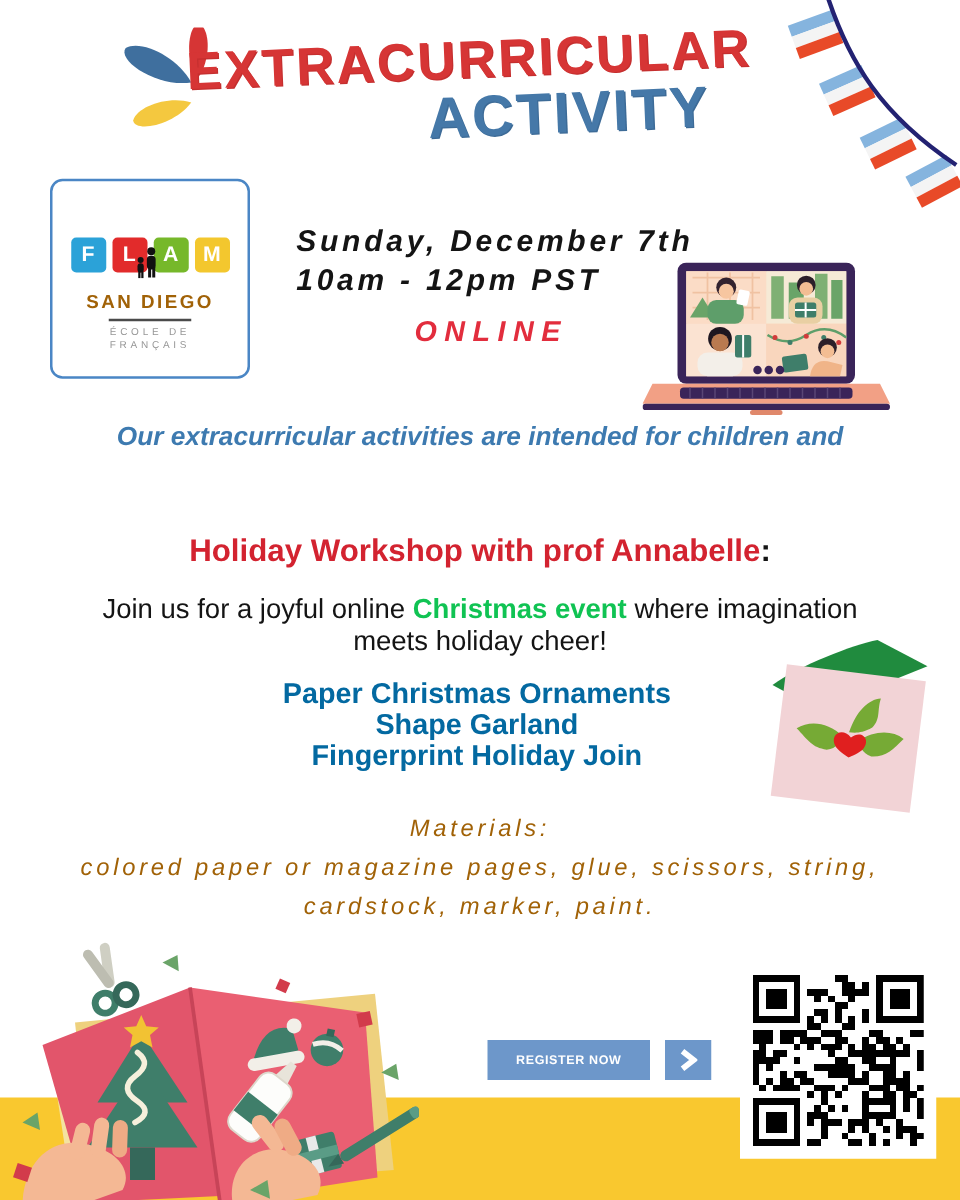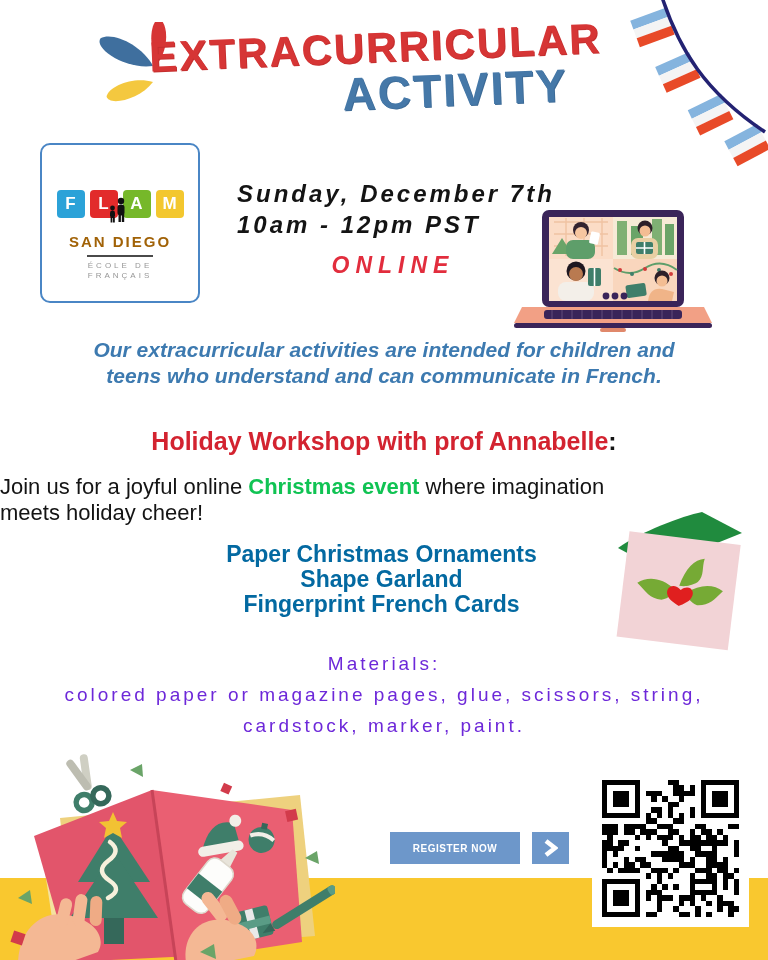--- a/index.html
+++ b/index.html
@@ -53,31 +53,31 @@
     position:absolute;left:0;top:337px;width:768px;text-align:center;
     color:#3d7ab0;font-size:21px;font-weight:bold;font-style:italic;line-height:26px;
   }
   .workshop-heading{
     position:absolute;left:0;top:427px;width:768px;text-align:center;
     font-size:25px;font-weight:bold;
   }
   .workshop-heading .red{color:#d32330;}
   .workshop-heading .colon{color:#141414;}
   .intro{
-    position:absolute;left:0;top:474px;width:768px;text-align:left;
+    position:absolute;left:0;top:474px;width:768px;text-align:center;
     font-size:22px;line-height:26px;color:#141414;
   }
   .intro .highlight{color:#10c353;font-weight:bold;}
   .activities{
     position:absolute;left:0;top:542px;width:763px;text-align:center;
     font-size:23px;font-weight:bold;color:#0369a1;line-height:25px;
   }
   .materials{
     position:absolute;left:0;top:648px;width:768px;text-align:center;
-    font-size:19px;letter-spacing:3px;line-height:31px;color:#6d28d9;
+    font-size:19px;font-style:italic;letter-spacing:3px;line-height:31px;color:#a16207;
   }
 
   
   .holly-card{position:absolute;left:600px;top:506px;}
   .craft{position:absolute;left:0;top:740px;}
 
   
   .register-button{
     position:absolute;left:390px;top:832px;width:130px;height:32px;
     background:#6d97ca;color:#fff;border:none;cursor:pointer;
@@ -224,36 +224,35 @@
       <circle cx="110" cy="86" r="3.4" fill="#3a2459"></circle>
     <path d="M8,97 L190,97 L198,113 L0,113 Z" fill="#f2a085"></path>
     <rect x="30" y="100" width="138" height="9" rx="3" fill="#3a2459"></rect>
     <path d="M38,100 v9 M48,100 v9 M58,100 v9 M68,100 v9 M78,100 v9 M88,100 v9 M98,100 v9 M108,100 v9 M118,100 v9 M128,100 v9 M138,100 v9 M148,100 v9 M158,100 v9" stroke="#5a4575" stroke-width="1.2"></path>
     <rect x="0" y="113" width="198" height="5" rx="2.5" fill="#3a2459"></rect>
     <rect x="86" y="118" width="26" height="4" rx="2" fill="#e0886b"></rect>
   </svg>
 
   <div class="audience-note">
     <div>Our extracurricular activities are intended for children and</div>
-    <div>teens who understand and can communicate in French.</div>
   </div>
 
   <div class="workshop-heading">
     <span class="red">Holiday Workshop with prof Annabelle</span><span class="colon">:</span>
   </div>
 
   <div class="intro">
     <div><span>Join us for a joyful online </span><span class="highlight">Christmas event</span><span> where imagination</span></div>
     <div>meets holiday cheer!</div>
   </div>
 
   <div class="activities">
     <div>Paper Christmas Ornaments</div>
     <div>Shape Garland</div>
-    <div>Fingerprint French Cards</div>
+    <div>Fingerprint Holiday Join</div>
   </div>
 
   <svg class="holly-card" width="162" height="150" viewBox="0 0 162 150">
     <path d="M18,42 C40,26 82,10 102,6 L142,27 L55,62 Z" fill="#208b3e"></path>
     <g transform="rotate(7 80 90)">
       <rect x="22" y="32" width="112" height="106" fill="#f2d3d6"></rect>
       <g transform="translate(78,84)">
         <path d="M0,-4 C4,-22 12,-32 22,-34 C20,-24 24,-18 18,-10 C10,-4 4,-4 0,-4 Z" fill="#76aa35"></path>
         <path d="M-4,0 C-18,-10 -32,-10 -42,-2 C-32,6 -28,12 -16,12 C-8,10 -6,4 -4,0 Z" fill="#76aa35"></path>
         <path d="M8,2 C20,-8 34,-10 44,-4 C36,6 32,12 20,13 C12,11 10,6 8,2 Z" fill="#76aa35"></path>

